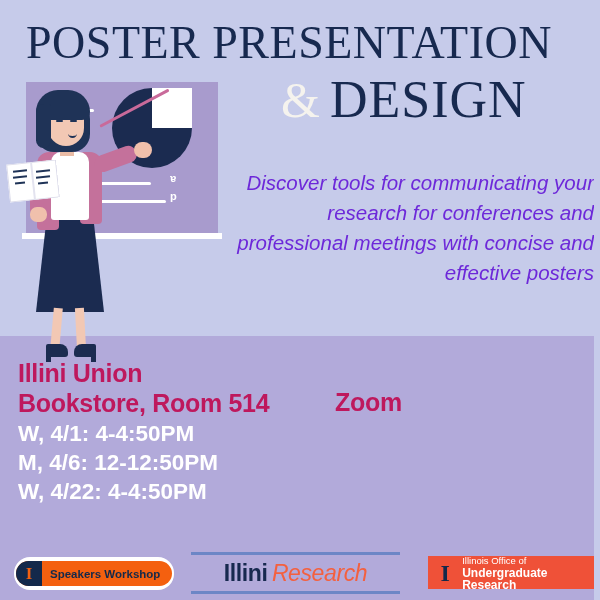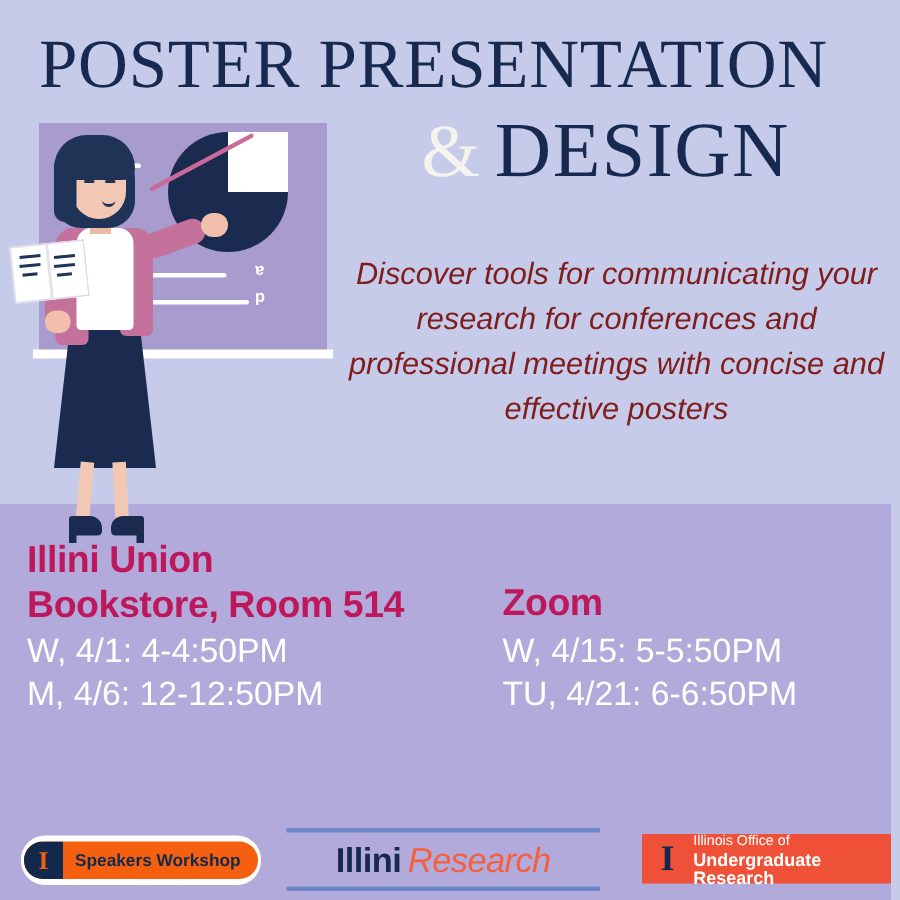--- a/index.html
+++ b/index.html
@@ -52,22 +52,22 @@
     font-size:52px;
     letter-spacing:1px;
   }
 
   
   .desc{
     position:absolute;left:228px;top:168px;width:366px;
     font-family:"Liberation Sans", sans-serif;
     font-style:italic;
     font-size:20.5px;line-height:30px;
-    color:#7f1d1d;
-    text-align:center;
+    color:#6d28d9;
+    text-align:right;
   }
 
   
   .illus{
     position:absolute;left:0px;top:70px;width:232px;height:270px;
   }
   .board{
     position:absolute;left:26px;top:12px;width:192px;height:152px;
     background:#a89bcd;
   }
@@ -218,21 +218,21 @@
   .loc-b{left:335px;top:387px;}
   .times{
     position:absolute;
     font-family:"Liberation Sans", sans-serif;
     font-size:22.5px;line-height:29px;
     color:#ffffff;
     white-space:nowrap;
   }
   .times-a{left:18px;top:419px;}
   .times-b{left:335px;top:419px;}
-  .times div{white-space:nowrap;}
+  .times div{white-space:nowrap;font-weight:bold;}
 
   
   .logo-speakers{
     position:absolute;left:14px;top:557px;
     height:29px;display:flex;align-items:center;
     background:#ffffff;padding:2px;border-radius:16px;
   }
   .sp-inner{
     display:flex;align-items:center;height:25px;
     background:#f4600f;border-radius:13px;overflow:hidden;
@@ -346,27 +346,24 @@
     <div class="hand-left"></div>
   </div>
 
   <div class="loc-head loc-a">
     <div>Illini Union</div>
     <div>Bookstore, Room 514</div>
   </div>
   <div class="times times-a">
     <div>W, 4/1: 4-4:50PM</div>
     <div>M, 4/6: 12-12:50PM</div>
+    <div>W, 4/22: 4-4:50PM</div>
   </div>
 
   <div class="loc-head loc-b">Zoom</div>
-  <div class="times times-b">
-    <div>W, 4/15: 5-5:50PM</div>
-    <div>TU, 4/21: 6-6:50PM</div>
-  </div>
 
   <div class="logo-speakers">
     <div class="sp-inner">
       <div class="ibox">I</div>
       <div class="sp-label">Speakers Workshop</div>
     </div>
   </div>
 
   <div class="logo-writers">
     <span class="wr-w">Illini</span>

